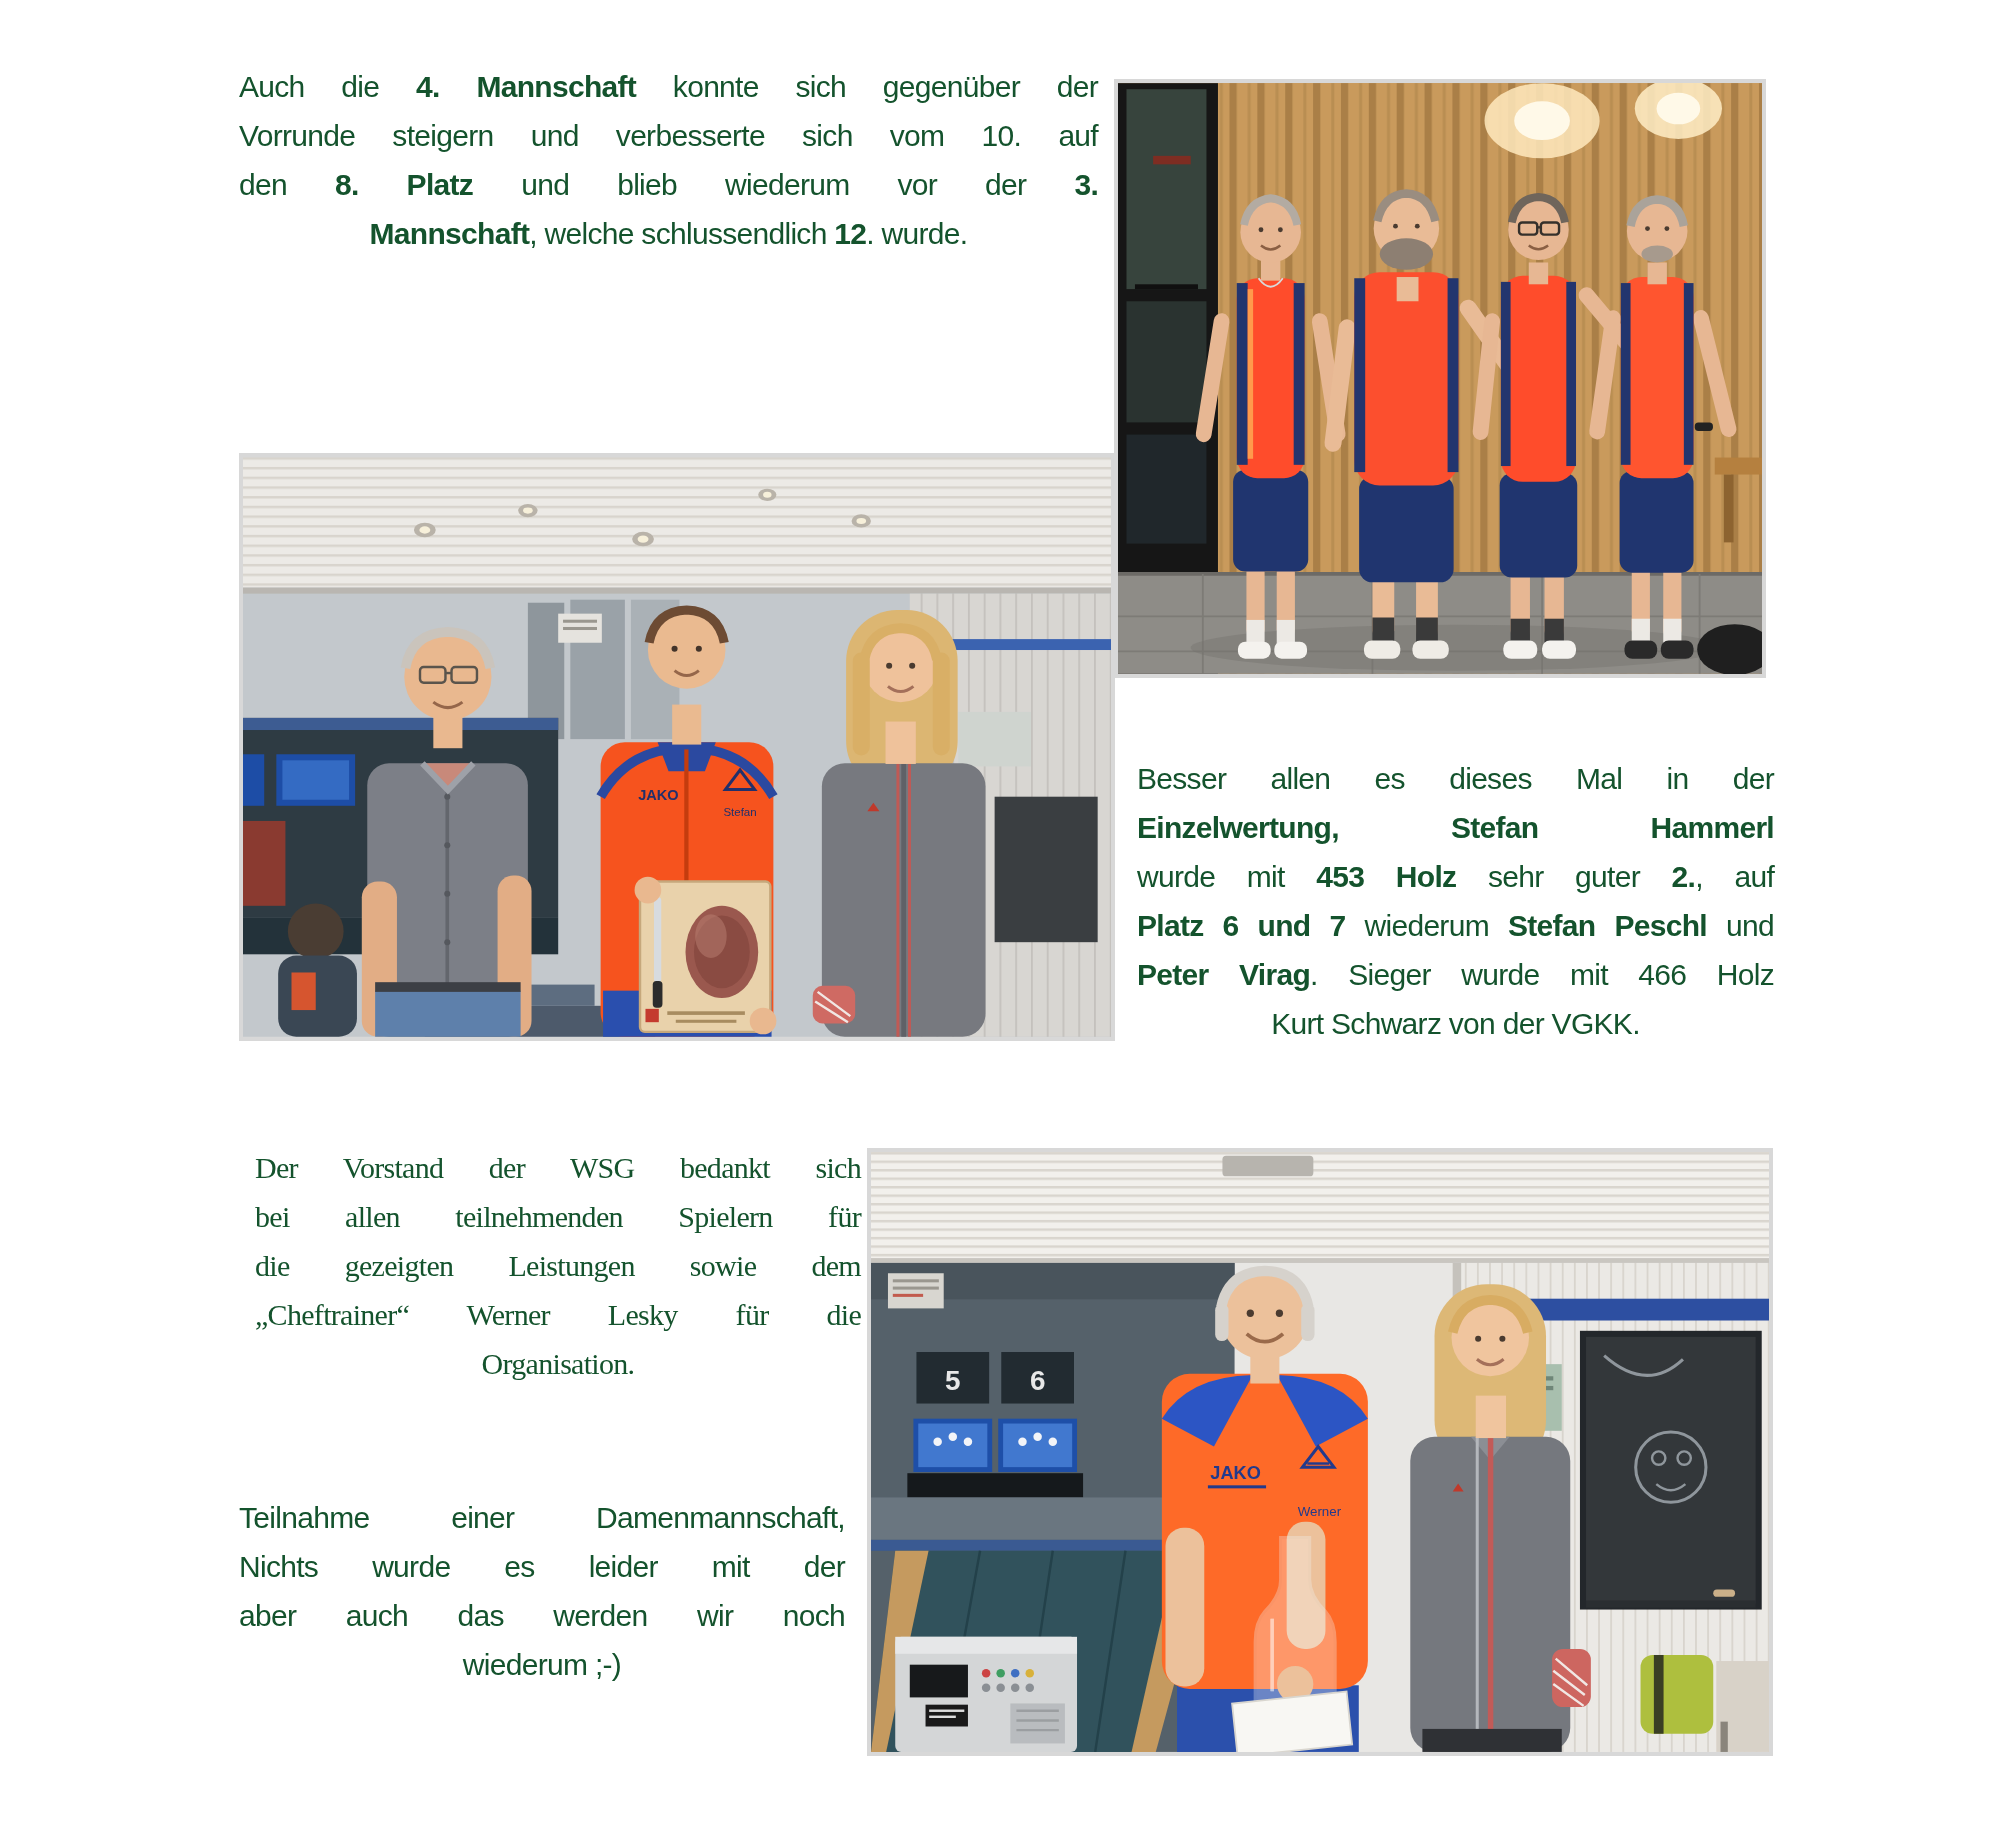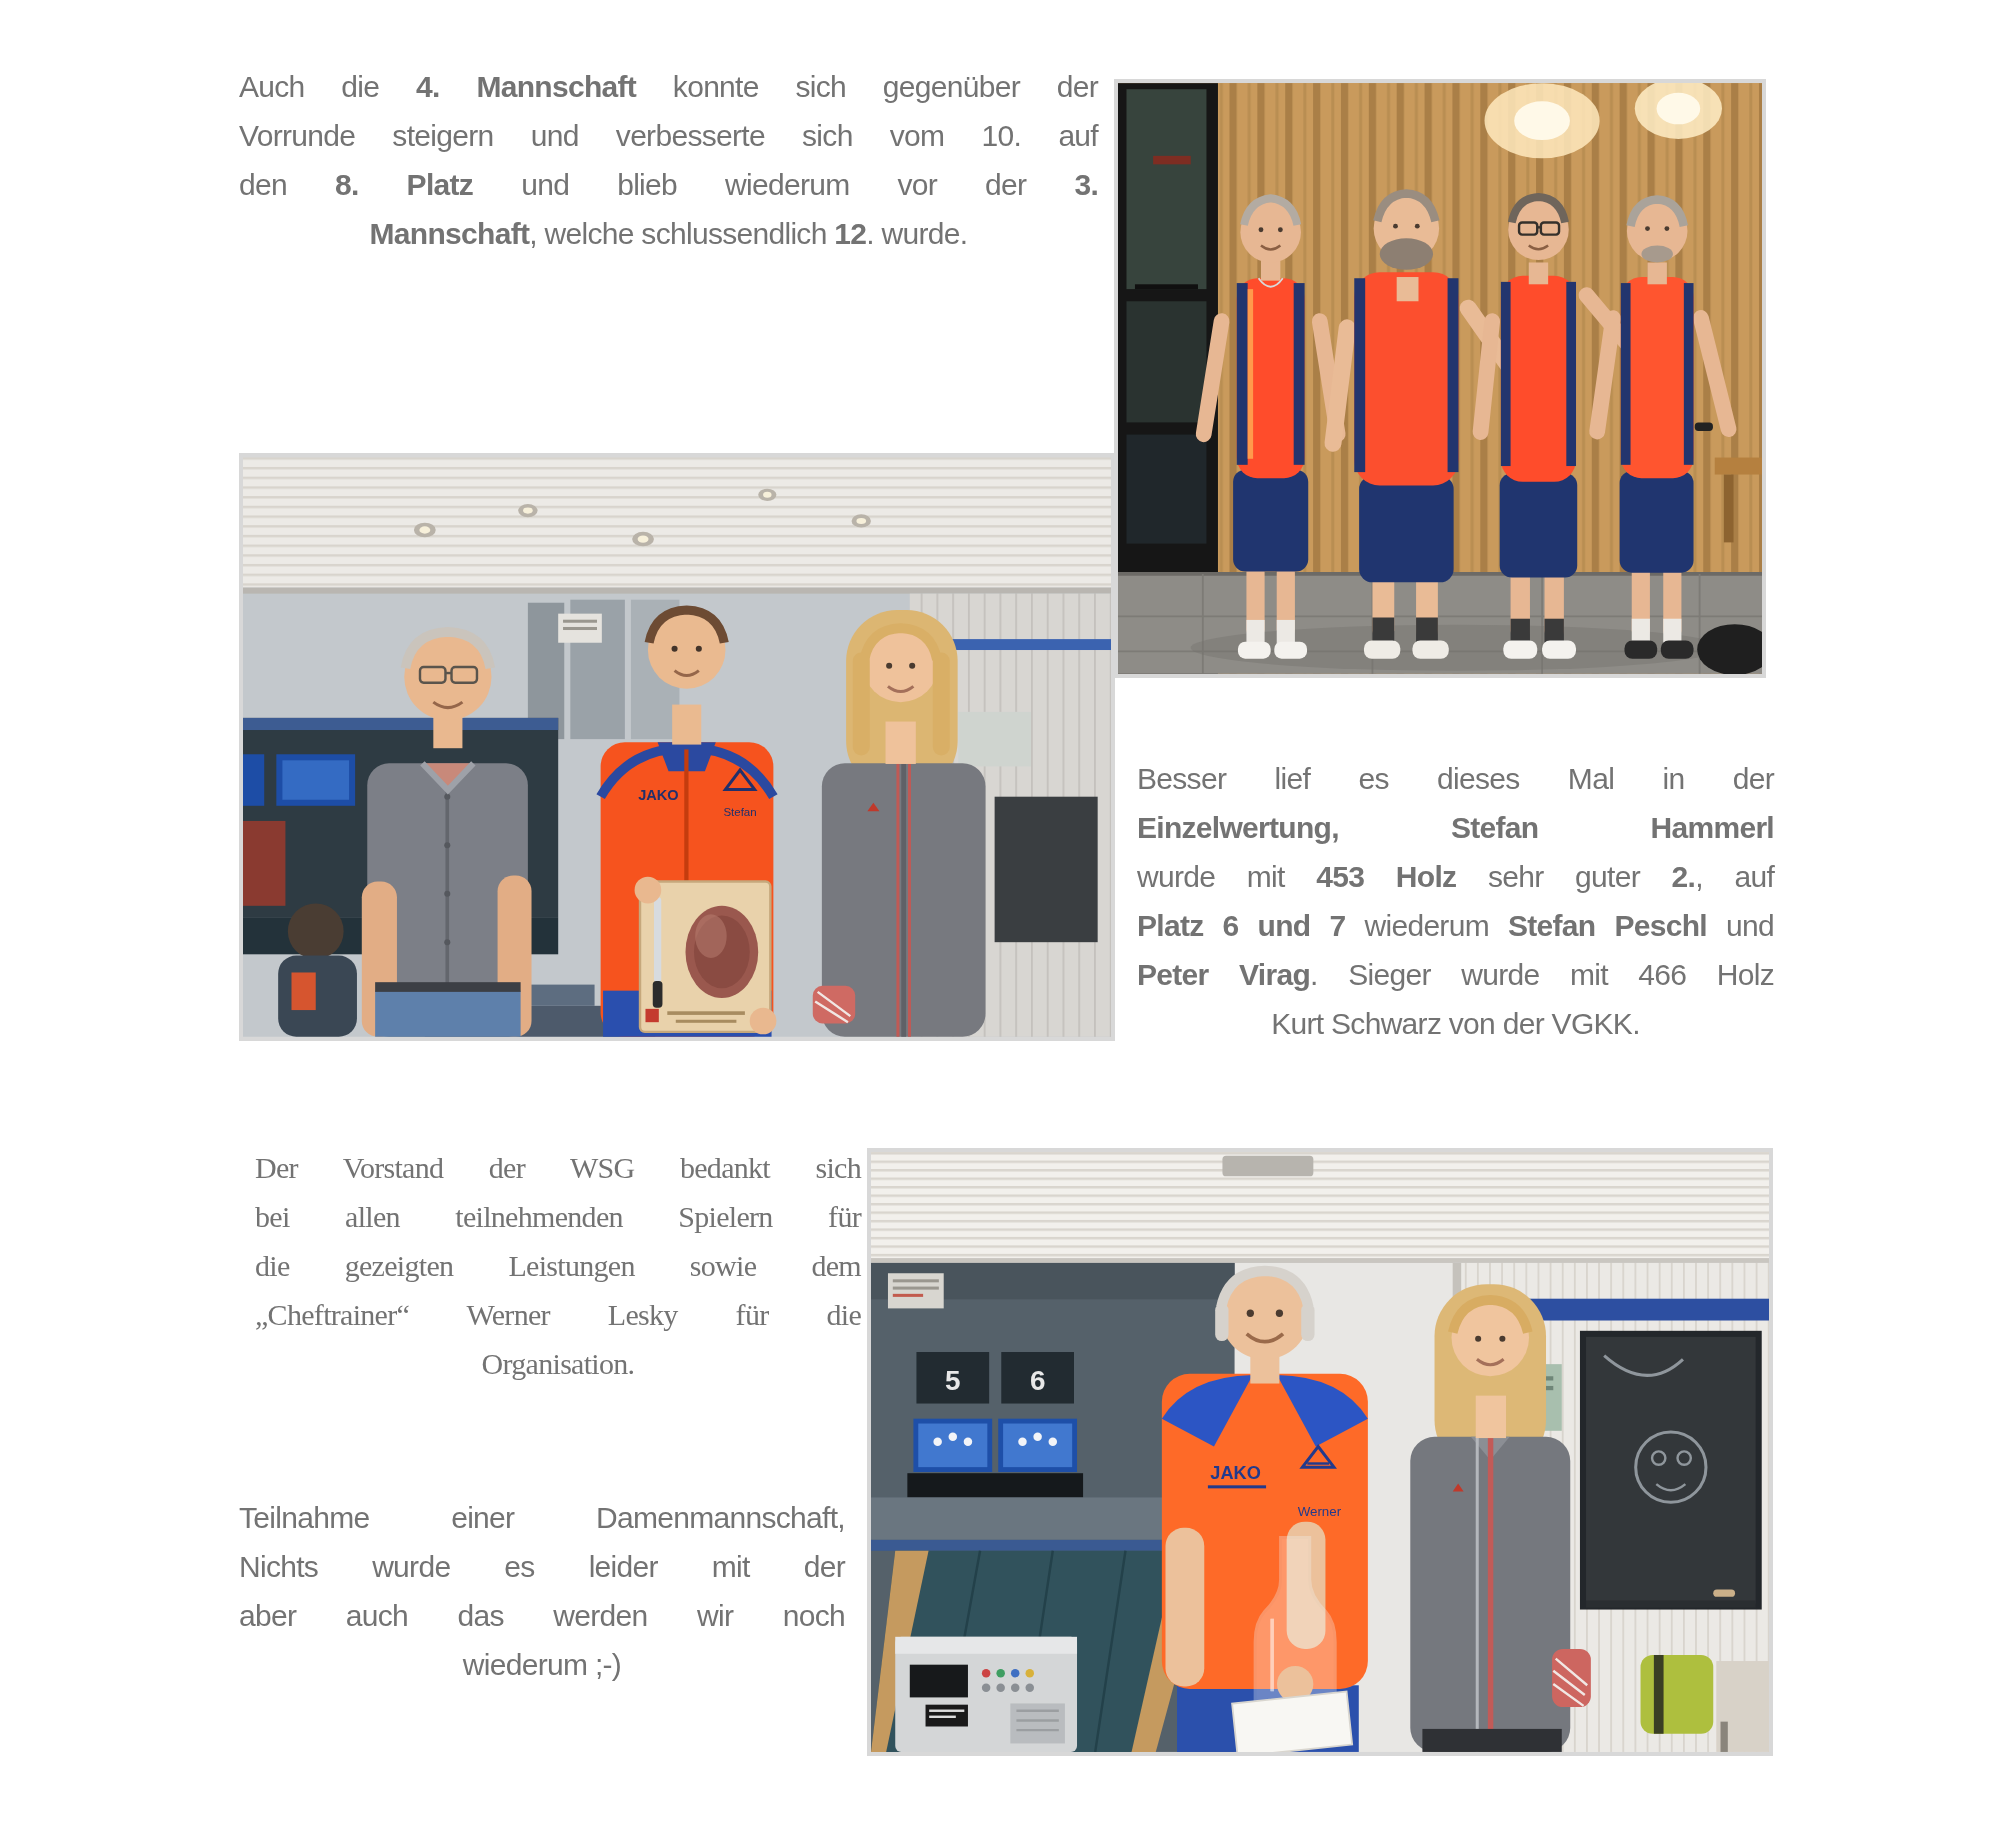--- a/index.html
+++ b/index.html
@@ -10,21 +10,21 @@
     background:#ffffff;
     overflow:hidden;
     font-family:"Liberation Sans", sans-serif;
     color:#000;
   }
   .para{
     position:absolute;
     font-size:30px;
     line-height:49px;
     letter-spacing:-0.7px;
-    color:#737373;
+    color:#14532d;
   }
   .para .line{display:block;}
   .para .line.just{text-align:justify;text-align-last:justify;}
   .para .line.last{text-align:center;}
   .para .b{font-weight:700;}
   .photo{
     position:absolute;
     margin:0;
     padding:4px;
     overflow:hidden;
@@ -291,21 +291,21 @@
         <rect x="1006" y="322" width="28" height="170" rx="14" fill="#d9af66"></rect>
         <rect x="1138" y="322" width="28" height="170" rx="14" fill="#d9af66"></rect>
         <circle cx="1066" cy="344" r="5" fill="#4a3b30"></circle>
         <circle cx="1104" cy="344" r="5" fill="#4a3b30"></circle>
         <path d="M1064 378 q21 17 42 0" stroke="#a4705a" stroke-width="5" fill="none"></path>
       </g>
     </svg>
   </figure>
 
   <section class="para" style="left:1137px;top:754px;width:637px;">
-      <div class="line just"><span>Besser lief es dieses Mal in der</span></div>
+      <div class="line just"><span>Besser allen es dieses Mal in der</span></div>
       <div class="line just"><span class="b">Einzelwertung, Stefan Hammerl</span></div>
       <div class="line just"><span>wurde mit </span><span class="b">453 Holz</span><span> sehr guter </span><span class="b">2.</span><span>, auf</span></div>
       <div class="line just"><span class="b">Platz 6 und 7</span><span> wiederum </span><span class="b">Stefan Peschl</span><span> und</span></div>
       <div class="line just"><span class="b">Peter Virag</span><span>. Sieger wurde mit 466 Holz</span></div>
       <div class="line last"><span>Kurt Schwarz von der VGKK.</span></div>
     </section>
 
   <section class="para" style="left:255px;top:1143px;width:606px;font-family:Liberation Serif, serif;">
       <div class="line just"><span>Der Vorstand der WSG bedankt sich</span></div>
       <div class="line just"><span>bei allen teilnehmenden Spielern für</span></div>

